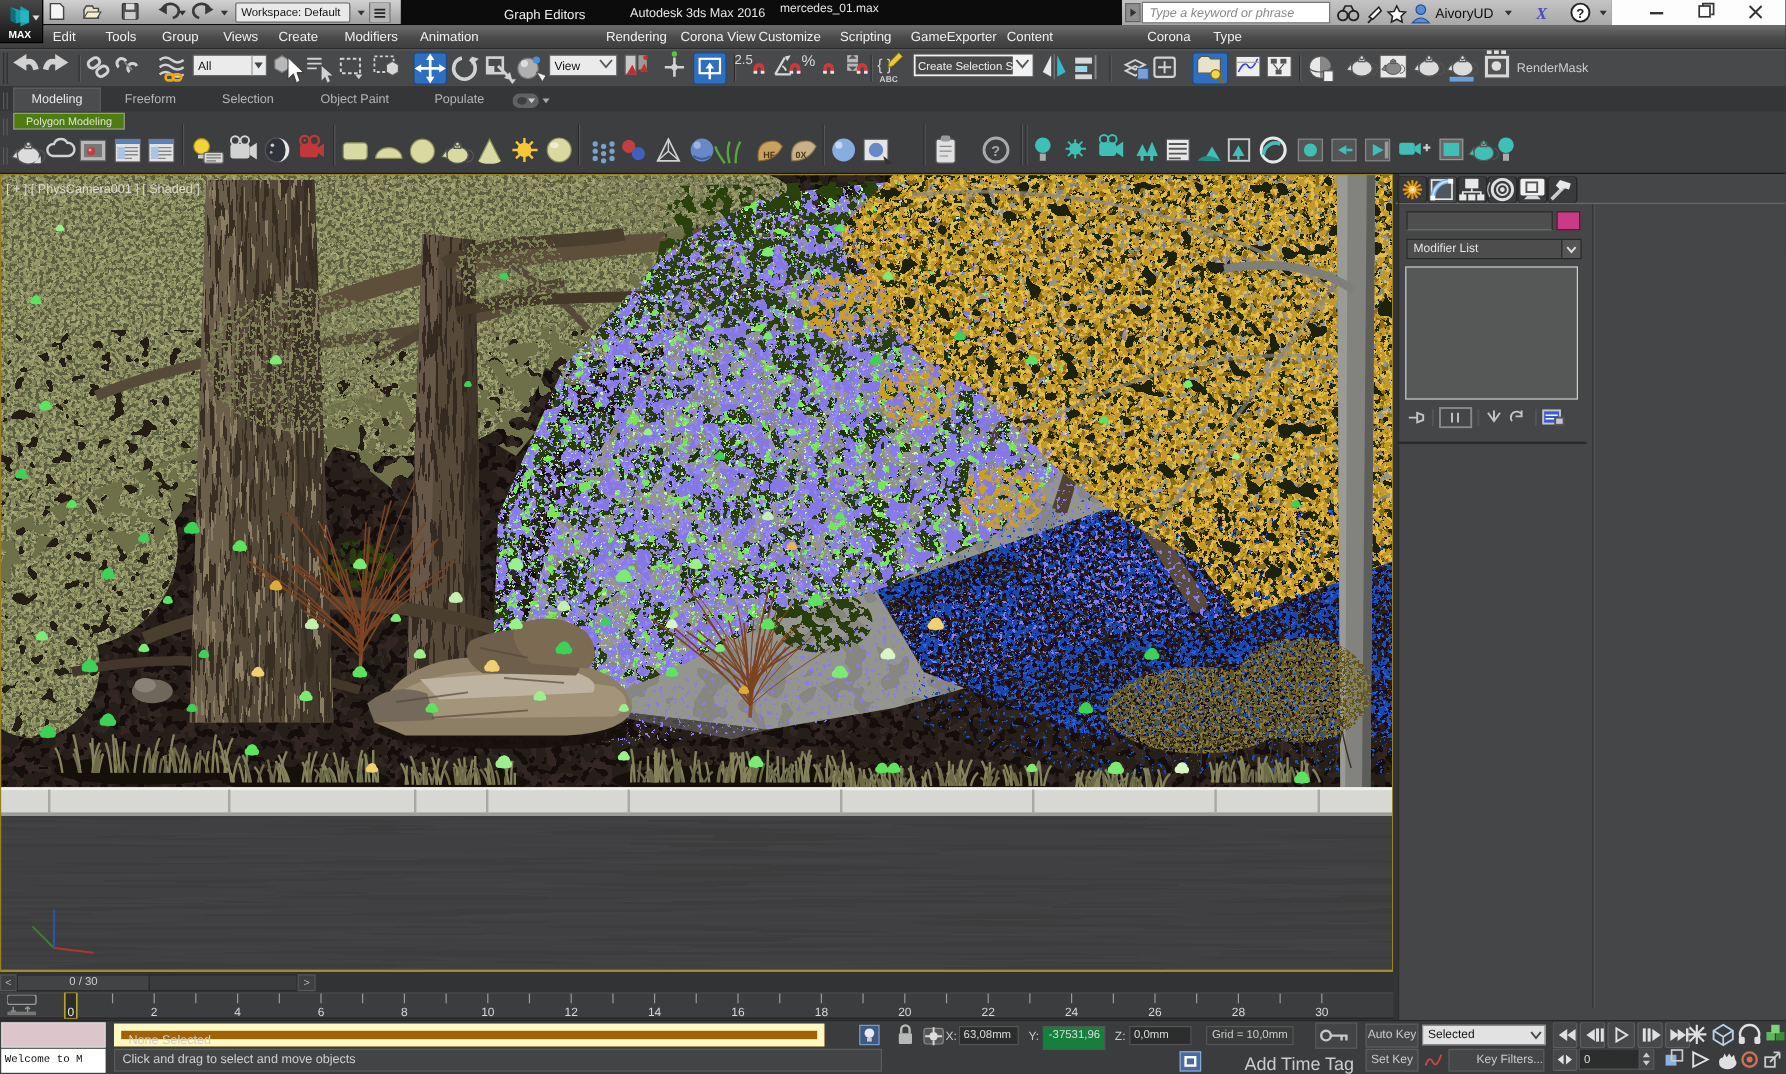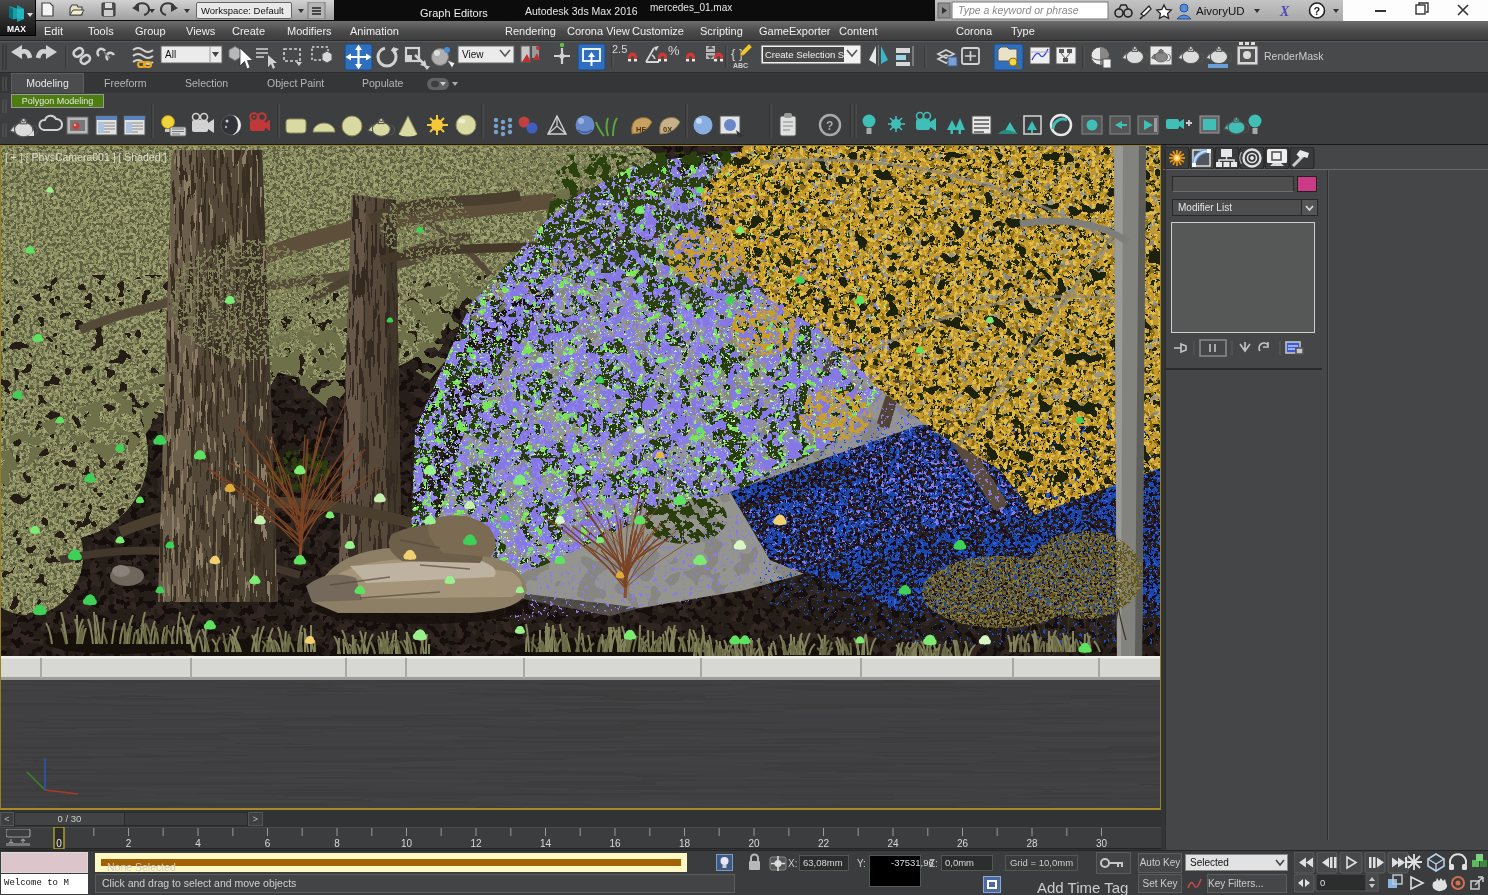--- a/index.html
+++ b/index.html
@@ -2245,38 +2245,38 @@
     <g transform="translate(770,854)">
       <rect x="0" y="3" width="16" height="13" rx="2" fill="#555" stroke="#888"></rect>
       <circle cx="8" cy="9.5" r="3.5" fill="#ddd"></circle>
       <path d="M8,2 v4 M8,13 v4 M1,9.5 h4 M11,9.5 h4" stroke="#ddd" stroke-width="1.6"></path>
     </g>
     <text x="788" y="867" font-size="10" fill="#ccc">X:</text>
     <text x="857" y="867" font-size="10" fill="#ccc">Y:</text>
     <text x="929" y="867" font-size="10" fill="#ccc">Z:</text>
   </svg>
 <div class="abs" style="left:799px;top:855px;width:50px;height:16px;background:#2c2d2d;border:1px solid #555;color:#dadada;font-size:9.5px;line-height:14px;padding-left:3px">63,08mm</div>
-<div class="abs" style="left:869px;top:855px;width:52px;height:32px;background:#000000;border:1px solid #555;color:#dadada;font-size:9.5px;line-height:14px;padding-left:21px">-37531,96</div>
+<div class="abs" style="left:869px;top:855px;width:52px;height:20px;background:#15803d;border:1px solid #555;color:#dadada;font-size:9.5px;line-height:14px;padding-left:4px">-37531,96</div>
 <div class="abs" style="left:941px;top:855px;width:52px;height:16px;background:#2c2d2d;border:1px solid #555;color:#dadada;font-size:9.5px;line-height:14px;padding-left:3px">0,0mm</div>
 <div class="abs" style="left:1005px;top:855px;width:73px;height:16px;background:#3a3b3b;border:1px solid #555;color:#ccc;font-size:9.5px;line-height:14px;text-align:center">Grid = 10,0mm</div>
 <div class="abs" style="left:983px;top:876px;width:18px;height:17px;background:#4a6aa0;border:1px solid #8aa8d0"><svg width="16" height="15">
       <rect x="3" y="3" width="10" height="9" fill="#fff"></rect>
       <rect x="5" y="5" width="6" height="5" fill="#4a6aa0"></rect>
     </svg></div>
 <span class="t" style="left:1037px;top:879px;font-size:15px;color:#ccc;">Add Time Tag</span>
 <div class="abs" style="left:1096px;top:852px;width:35px;height:22px;background:#434445;border:1px solid #5a5a5a"><svg width="33" height="20">
       <circle cx="8" cy="10" r="4" fill="none" stroke="#c8c8c8" stroke-width="2"></circle>
       <path d="M12,10 h14 M21,10 v4 M25,10 v4" stroke="#c8c8c8" stroke-width="2"></path>
     </svg></div>
 <div class="abs" style="left:1138px;top:853px;width:44px;height:20px;background:#454647;border:1px solid #5c5c5c;color:#ccc;font-size:10px;text-align:center;line-height:18px">Auto Key</div>
 <div class="abs" style="left:1138px;top:874px;width:44px;height:19px;background:#454647;border:1px solid #5c5c5c;color:#ccc;font-size:10px;text-align:center;line-height:17px">Set Key</div>
 <div class="abs" style="left:1185px;top:854px;width:103px;height:17px;background:#e2e2e2;border:1px solid #888;color:#111;font-size:10px;line-height:15px;padding-left:4px">Selected<svg width="14" height="15" style="position:absolute;right:0;top:0">
       <path d="M3,5 l4,5 4,-5" stroke="#444" stroke-width="1.6" fill="none"></path>
     </svg></div>
-<div class="abs" style="left:1207px;top:874px;width:80px;height:19px;background:#454647;border:1px solid #5c5c5c;color:#ccc;font-size:10px;text-align:left;line-height:17px">Key Filters...</div>
+<div class="abs" style="left:1207px;top:874px;width:80px;height:19px;background:#454647;border:1px solid #5c5c5c;color:#ccc;font-size:10px;text-align:right;line-height:17px">Key Filters...</div>
 <svg class="abs" style="left:1186px;top:875px" width="20" height="18">
     <path d="M2,13 q3,-9 6,-3 t7,-6" stroke="#c84848" stroke-width="1.6" fill="none"></path>
   </svg>
 <svg class="abs" style="left:1294px;top:852px" width="115" height="22">
     <rect x="0" y="0" width="20" height="21" rx="2" fill="#47484a" stroke="#5e5e5e"></rect>
     <path d="M5,10.5 l7,-5 v10 z M12,10.5 l7,-5 v10 z M4,5 v11" stroke="none" fill="#e0e0e0"></path>
     <rect x="23" y="0" width="20" height="21" rx="2" fill="#47484a" stroke="#5e5e5e"></rect>
     <path d="M28,10.5 l7,-5 v10 z" fill="#e0e0e0"></path>
     <rect x="36" y="5" width="2.5" height="11" fill="#e0e0e0"></rect>
     <rect x="40" y="5" width="2.5" height="11" fill="#e0e0e0"></rect>

